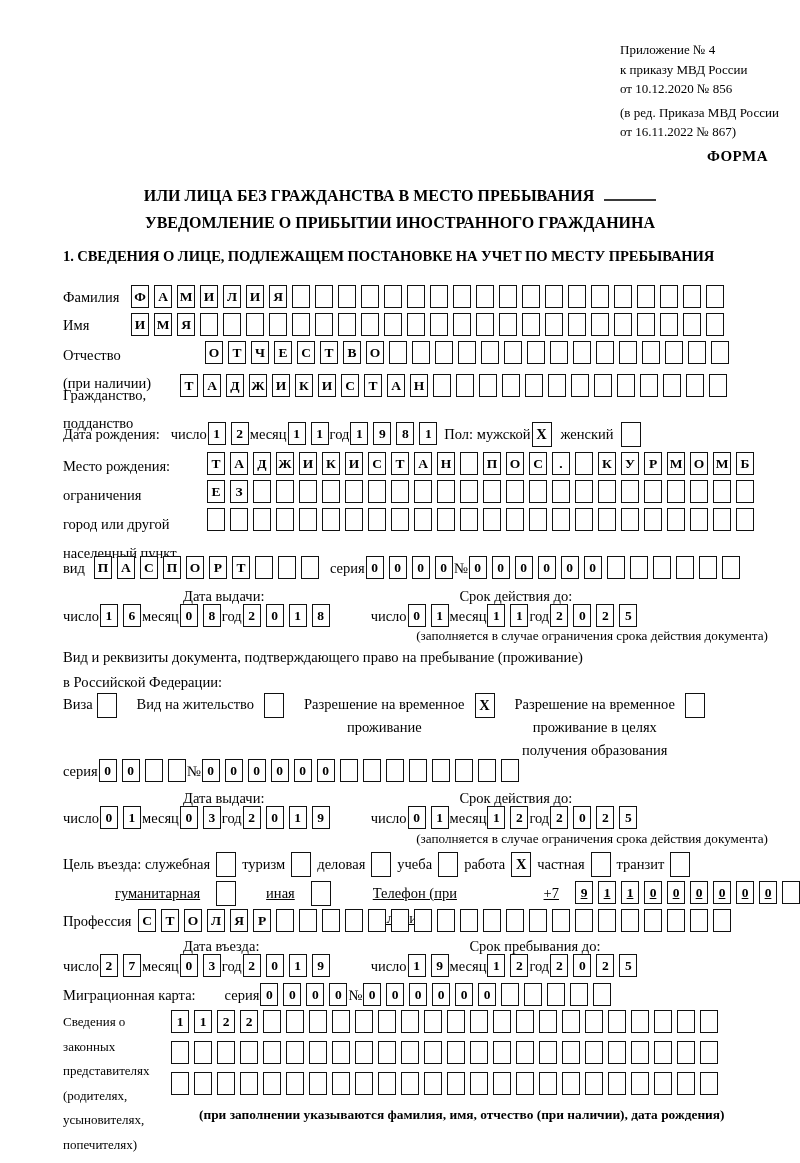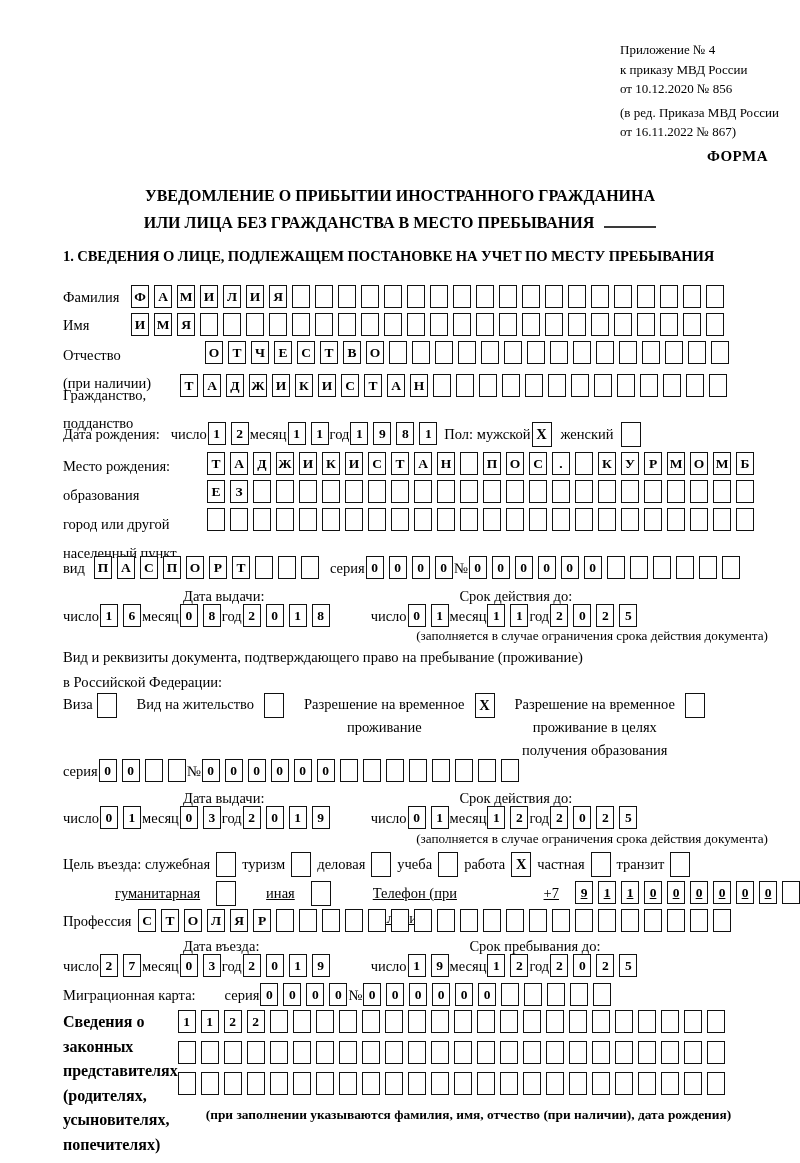--- a/index.html
+++ b/index.html
@@ -41,22 +41,22 @@
     <div>Приложение № 4</div>
     <div>к приказу МВД России</div>
     <div>от 10.12.2020 № 856</div>
     <div class="amend">(в ред. Приказа МВД России</div>
     <div>от 16.11.2022 № 867)</div>
   </div>
 
   <div class="abs forma" style="top:148px;">ФОРМА</div>
 
   <div class="abs title" style="top:182px;">
+    <div><span>ИЛИ ЛИЦА БЕЗ ГРАЖДАНСТВА В МЕСТО ПРЕБЫВАНИЯ</span><span class="blank-line"></span></div>
     <div>УВЕДОМЛЕНИЕ О ПРИБЫТИИ ИНОСТРАННОГО ГРАЖДАНИНА</div>
-    <div><span>ИЛИ ЛИЦА БЕЗ ГРАЖДАНСТВА В МЕСТО ПРЕБЫВАНИЯ</span><span class="blank-line"></span></div>
   </div>
 
   <div class="abs h1" style="top:248px;">1. СВЕДЕНИЯ О ЛИЦЕ, ПОДЛЕЖАЩЕМ ПОСТАНОВКЕ НА УЧЕТ ПО МЕСТУ ПРЕБЫВАНИЯ</div>
 
   <div class="abs r" style="top:285px;">
     <span class="lbl" style="flex:0 0 68px;">Фамилия</span>
     <span class="cells">
         <span class="cell">Ф</span>
         <span class="cell">А</span>
         <span class="cell">М</span>
@@ -208,21 +208,21 @@
       </span>
     <span class="dlab" style="margin-left:8px;">женский</span>
     <span class="cells cb" style="margin-left:6px;">
         <span class="cell"></span>
       </span>
   </div>
 
   <div class="abs r" style="top:452px;">
     <span class="lblcol" style="flex:0 0 144px;line-height:29px;">
       <div>Место рождения:</div>
-      <div>образования</div>
+      <div>ограничения</div>
       <div>город или другой</div>
       <div>населенный пункт</div>
     </span>
     <span class="boxrows">
       <div class="cells">
           <span class="cell">Т</span>
           <span class="cell">А</span>
           <span class="cell">Д</span>
           <span class="cell">Ж</span>
           <span class="cell">И</span>
@@ -641,21 +641,21 @@
         <span class="cell">0</span>
         <span class="cell"></span>
         <span class="cell"></span>
         <span class="cell"></span>
         <span class="cell"></span>
         <span class="cell"></span>
       </span>
   </div>
 
   <div class="abs r" style="top:1010px;">
-    <span class="lblcol" style="flex:0 0 108px;line-height:24.5px;font-size:16px;font-weight:bold;">
+    <span class="lblcol" style="flex:0 0 108px;line-height:24.5px;font-size:13px;">
       <div>Сведения о</div>
       <div>законных</div>
       <div>представителях</div>
       <div>(родителях,</div>
       <div>усыновителях,</div>
       <div>попечителях)</div>
     </span>
     <span class="boxrows">
       <div class="cells" style="margin-bottom:8px;">
           <span class="cell">1</span>

